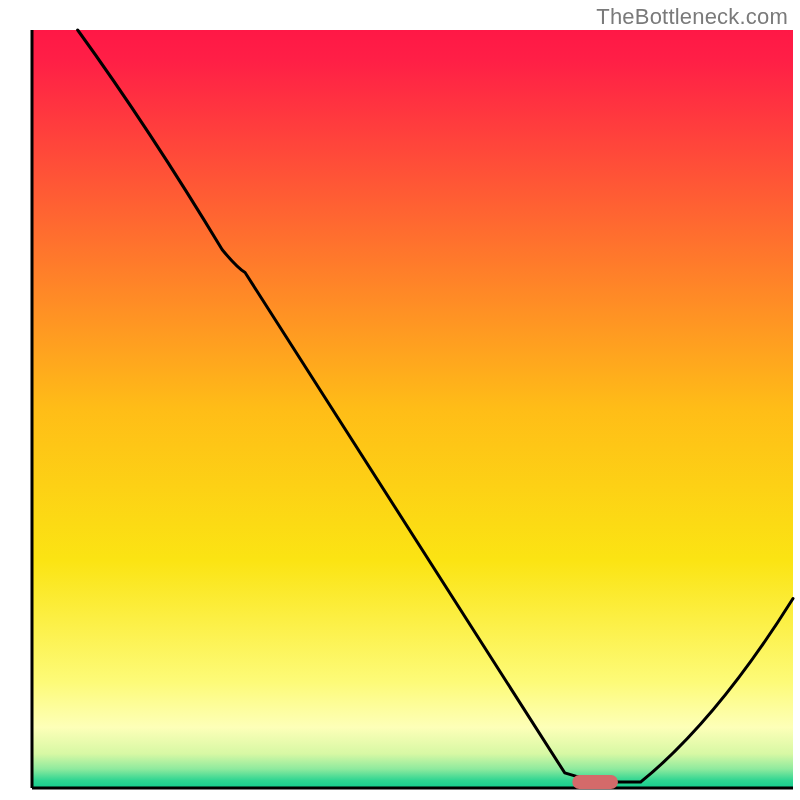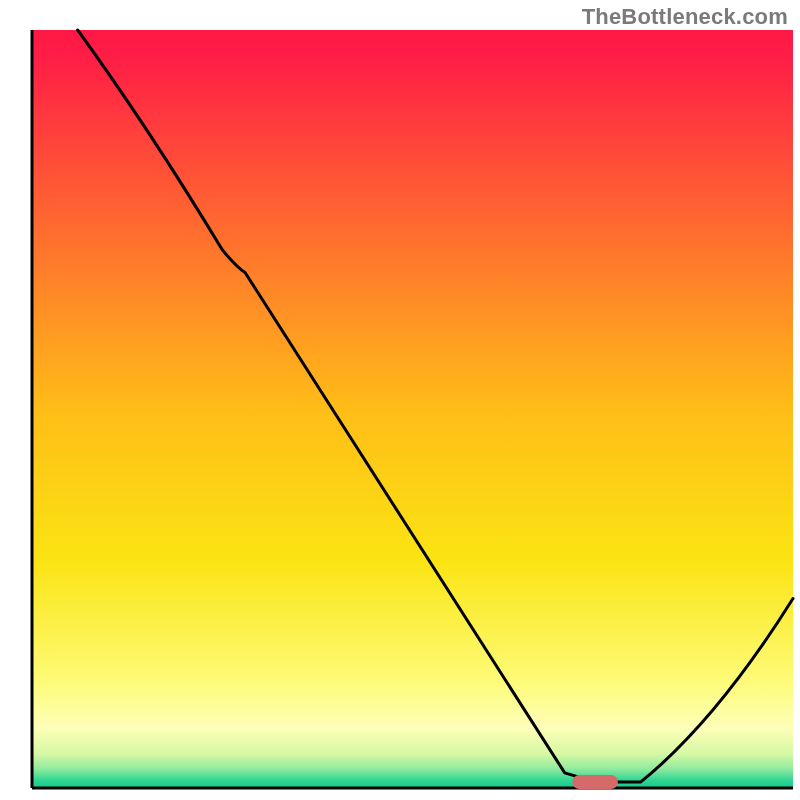--- a/index.html
+++ b/index.html
@@ -8,21 +8,21 @@
     width: 800px;
     height: 800px;
     background: #ffffff;
     font-family: Arial, Helvetica, sans-serif;
   }
   .watermark {
     position: absolute;
     top: 4px;
     right: 12px;
     font-size: 22px;
-    font-weight: 700;
+    font-weight: 400;
     color: #7a7a7a;
     letter-spacing: 0.2px;
     user-select: none;
   }
   svg {
     position: absolute;
     top: 0;
     left: 0;
   }
 </style>

